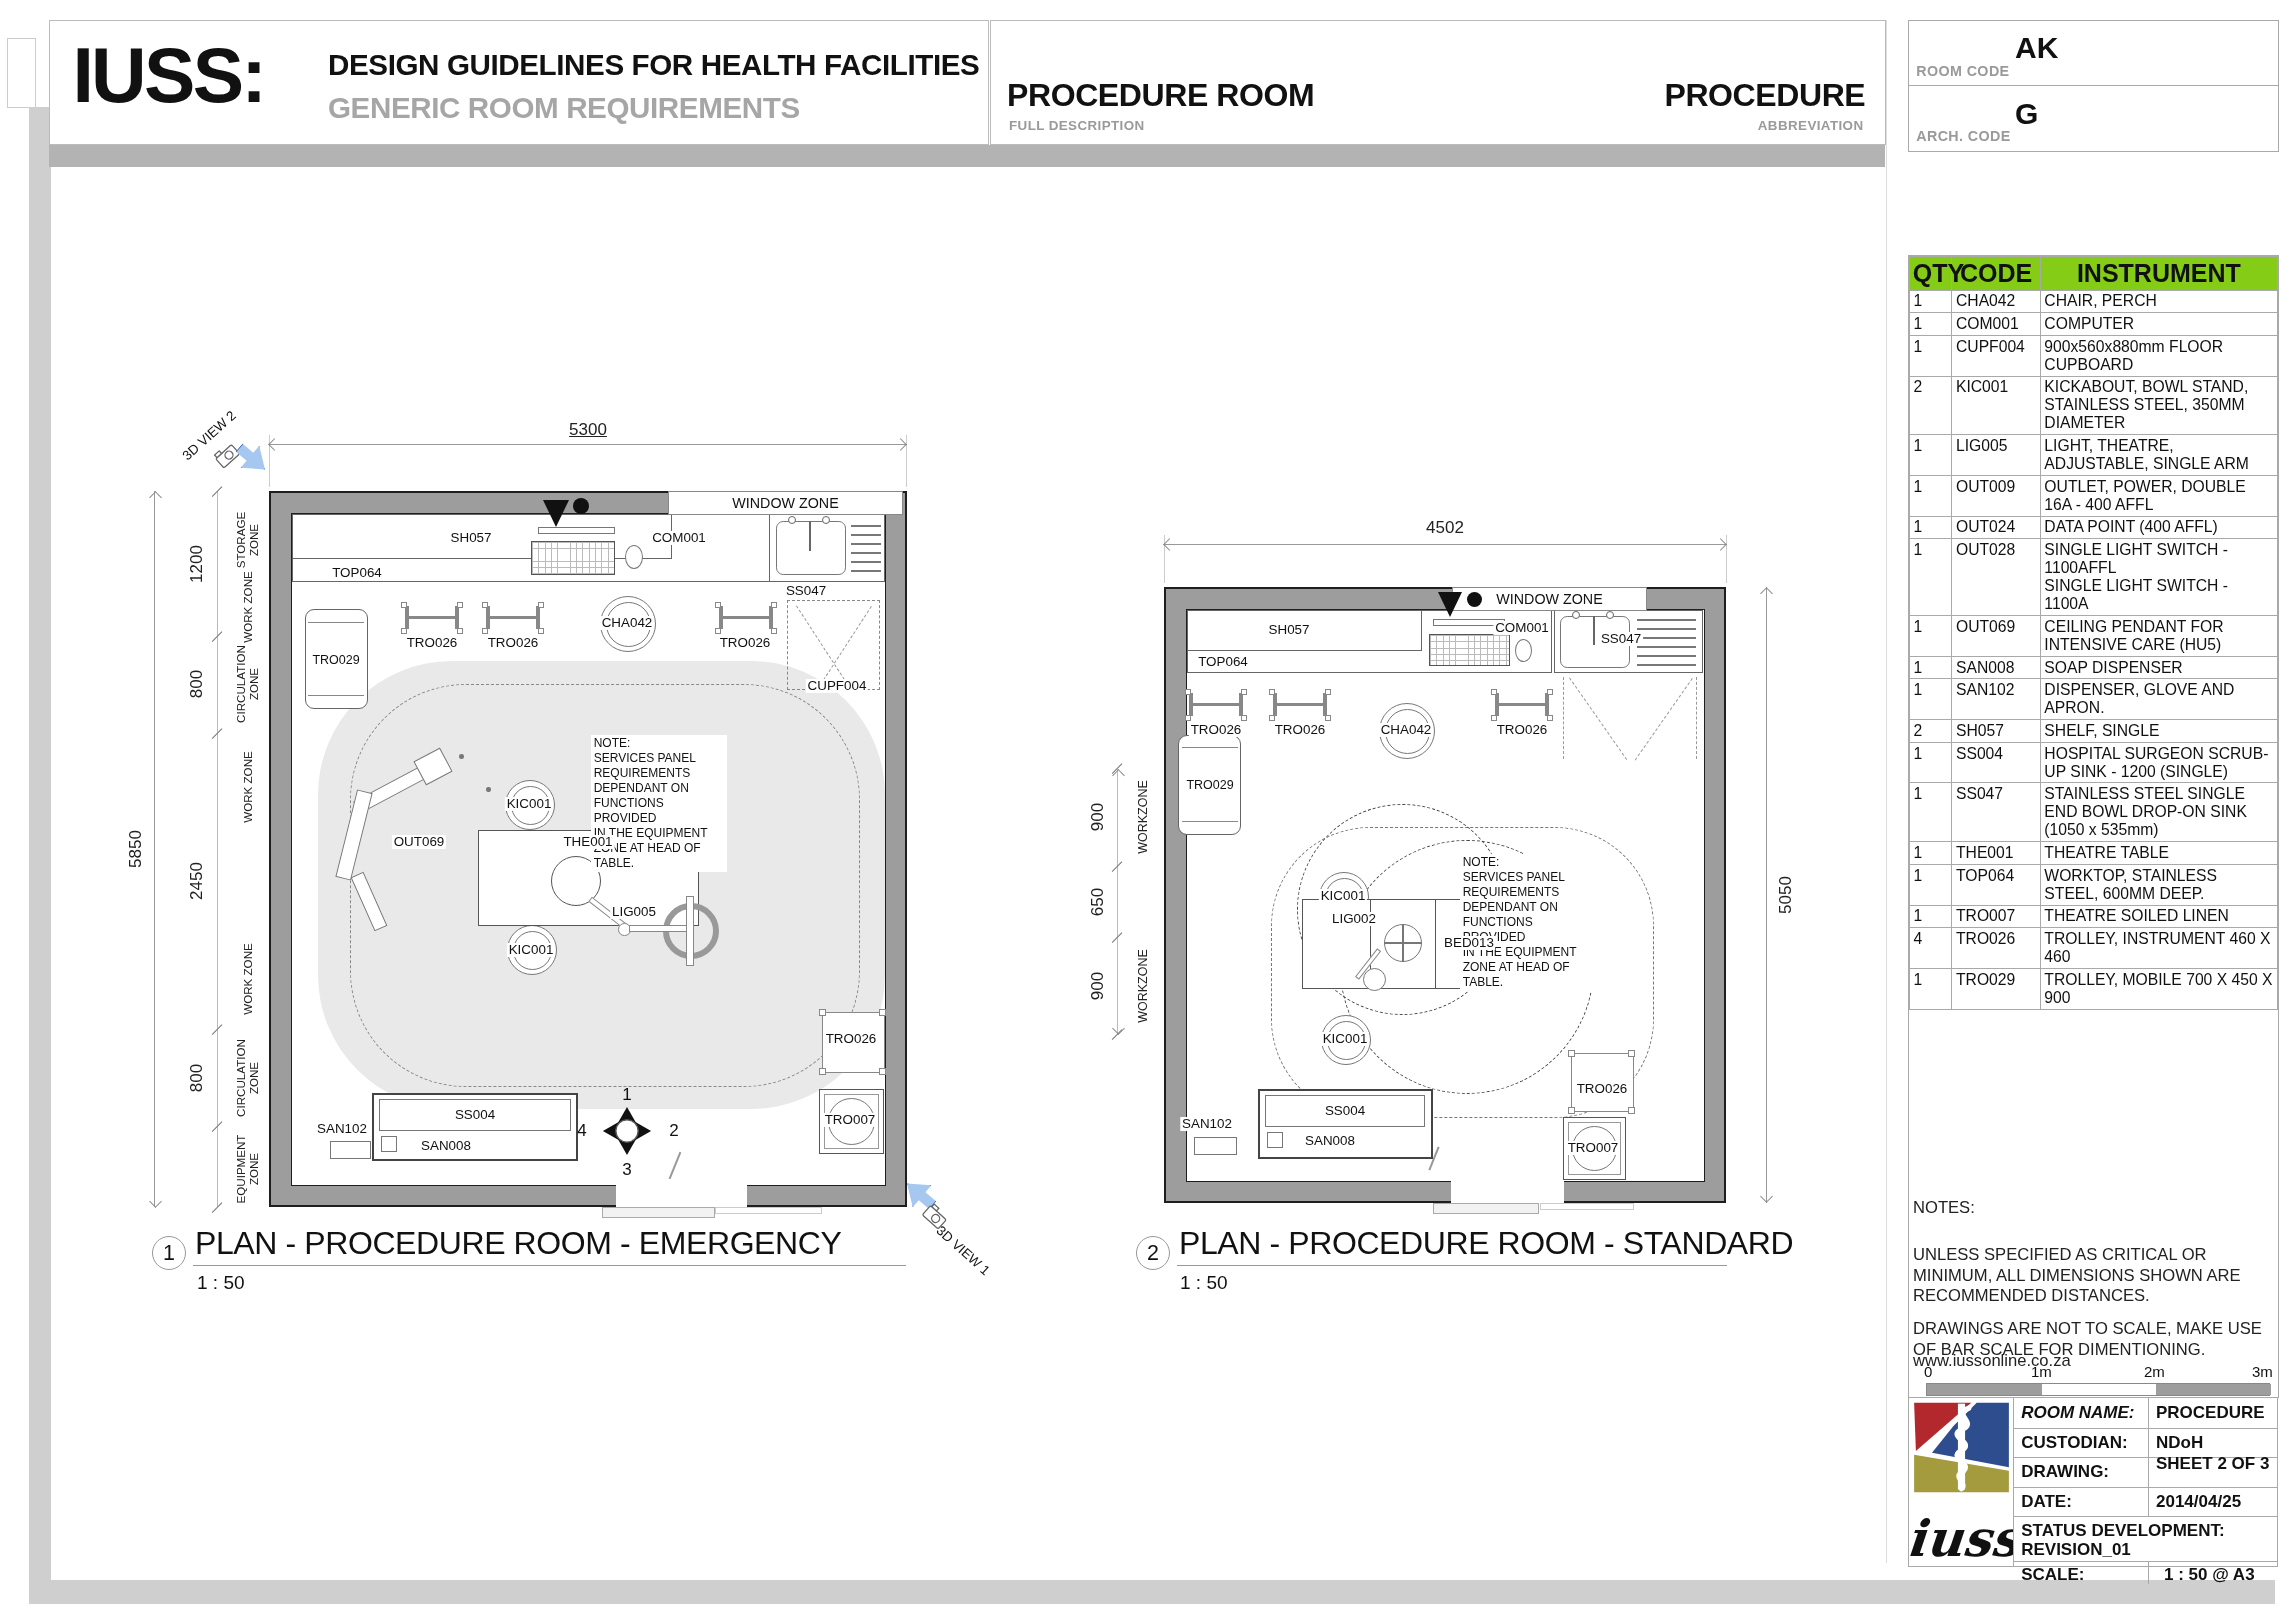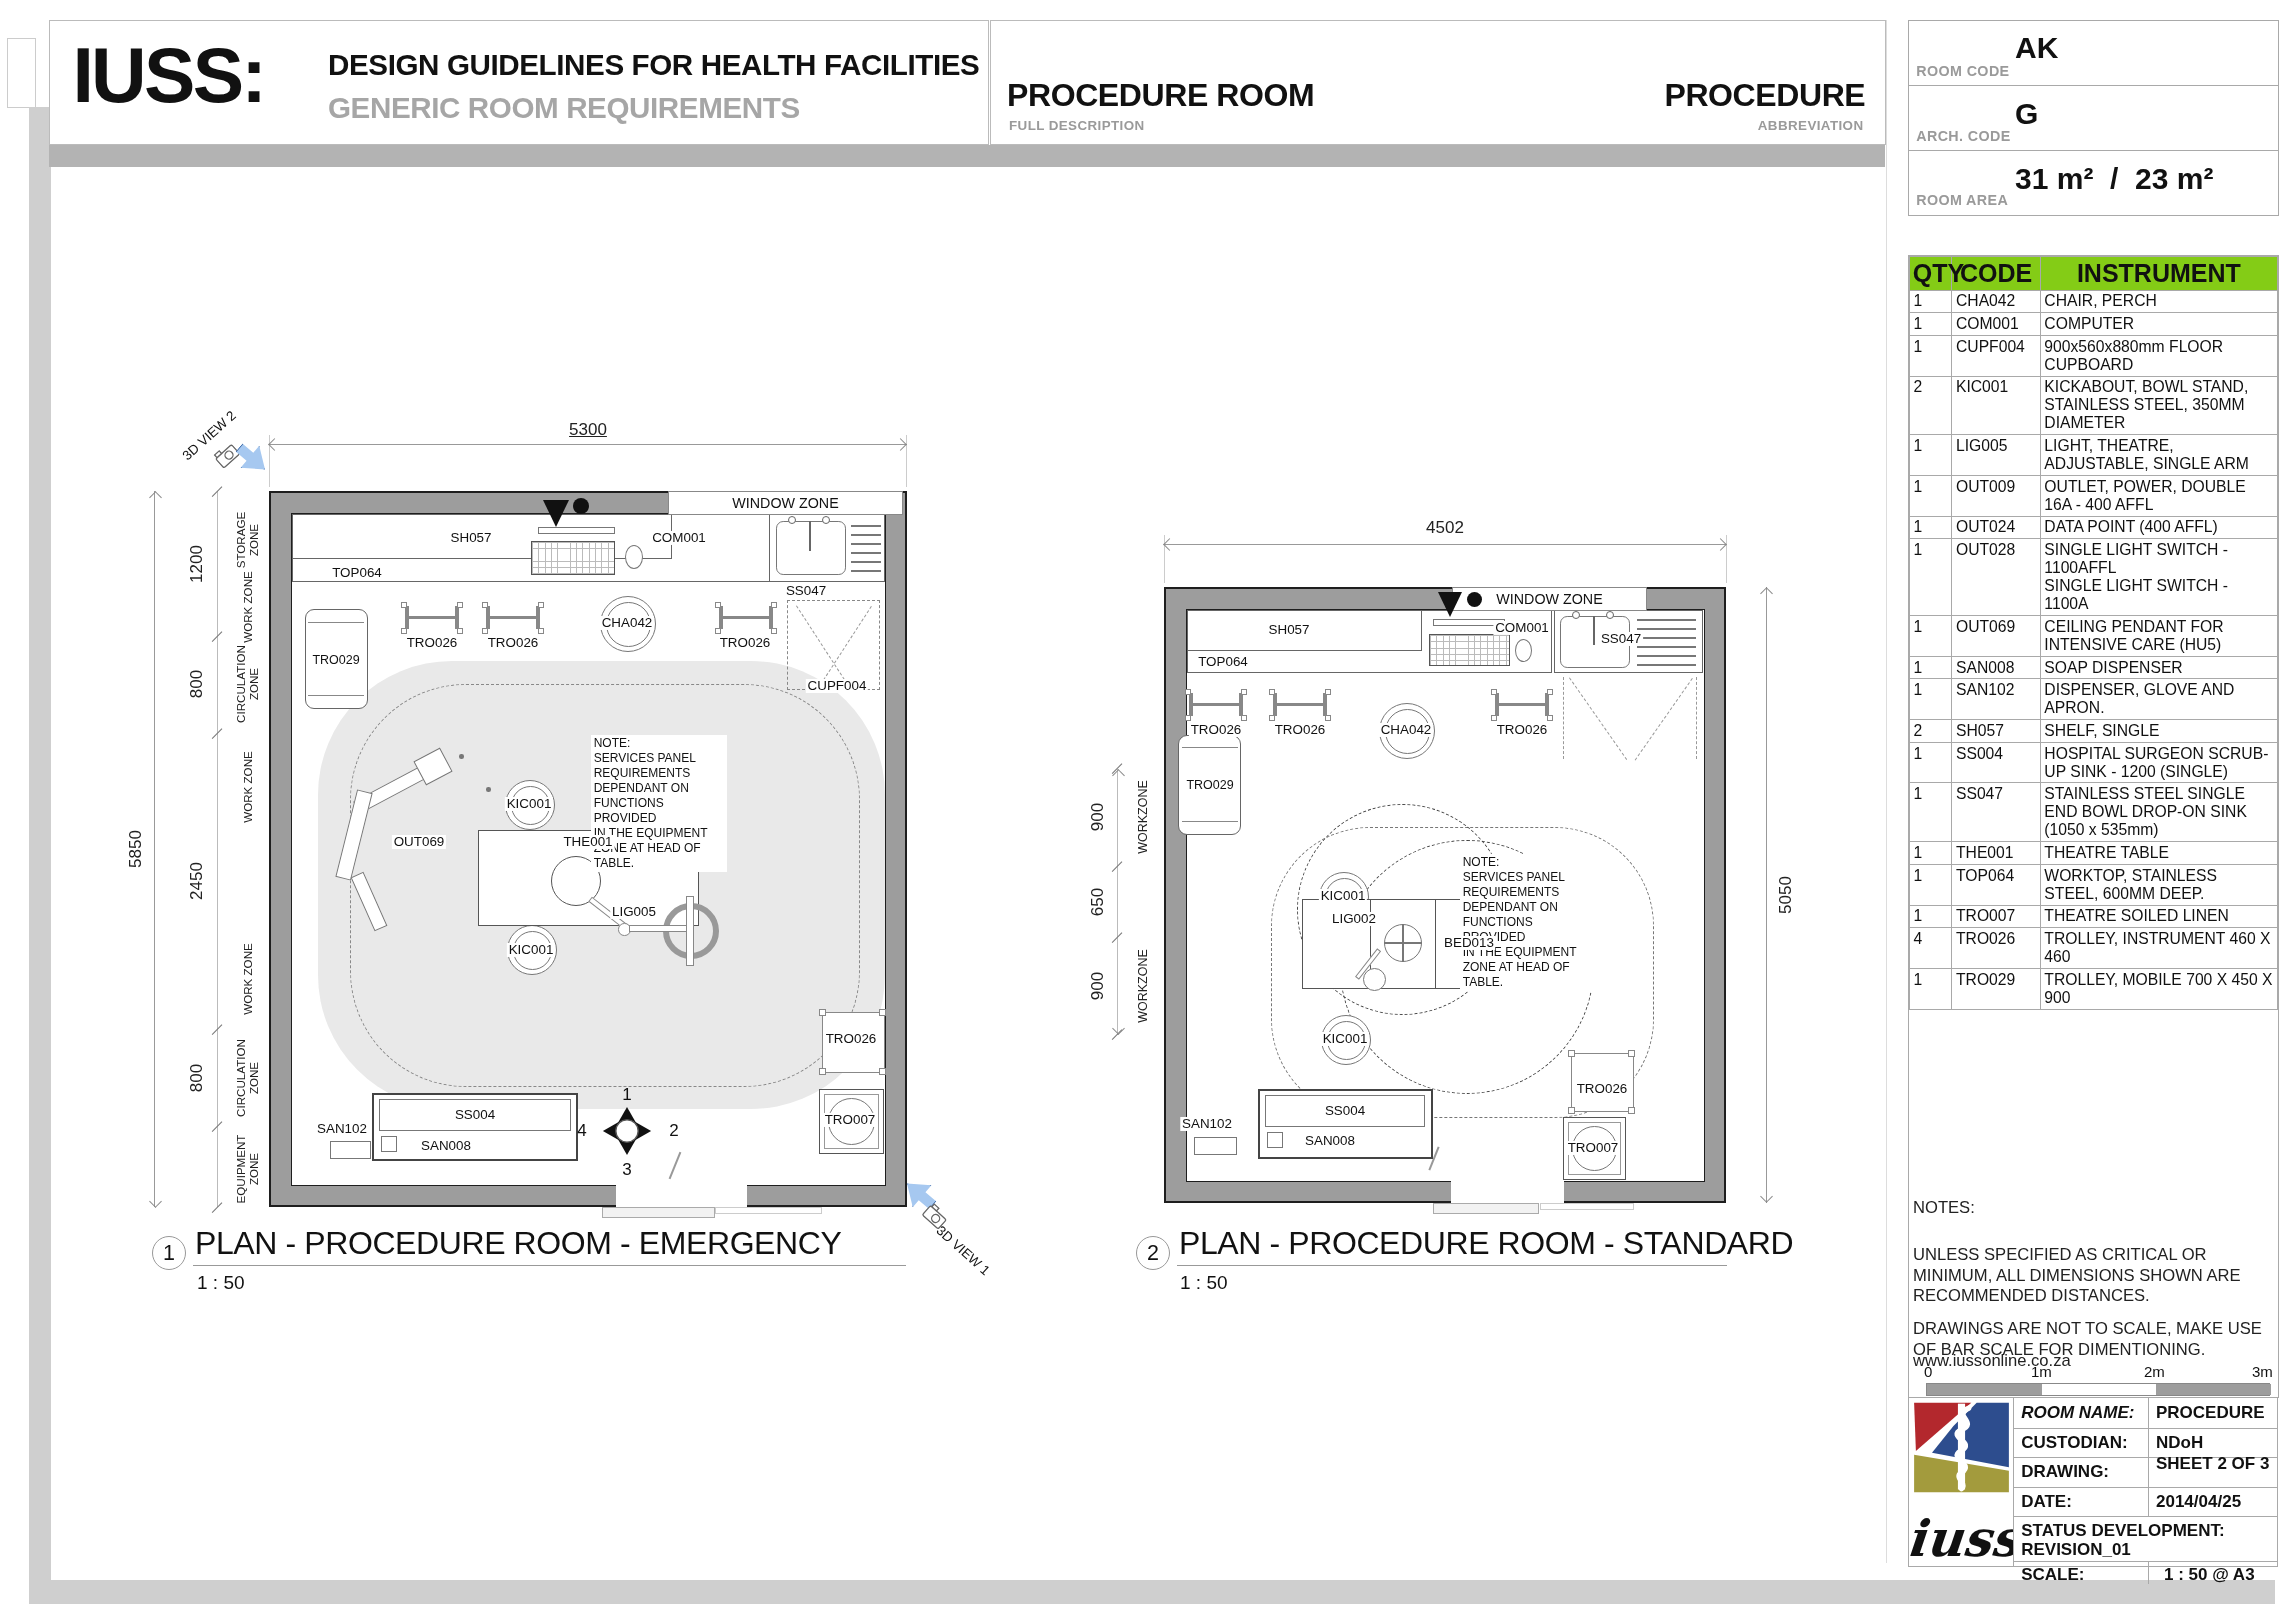--- a/index.html
+++ b/index.html
@@ -78,24 +78,20 @@
   </div>
 
   <div class="sbox" style="left:1908px;top:19.7px;width:369px;height:65px;">
     <div class="slab" style="left:7.2px;bottom:7.2px;">ROOM CODE</div>
     <div class="sval" style="left:106px;top:10.7px;">AK</div>
   </div>
   <div class="sbox" style="left:1908px;top:85px;width:369px;height:65px;">
     <div class="slab" style="left:7.2px;bottom:7.2px;">ARCH. CODE</div>
     <div class="sval" style="left:106px;top:10.7px;">G</div>
   </div>
-  <div class="sbox" style="left:1908px;top:150px;width:369px;height:64px;">
-    <div class="slab" style="left:7.2px;bottom:7.2px;">ROOM AREA</div>
-    <div class="sval" style="left:106px;top:10.7px;white-space:pre;">31 m²  /  23 m²</div>
-  </div>
   <div class="sbox" style="left:1908px;top:255px;width:369px;height:1142px;border-bottom:none;">
     <table class="leg">
       <thead>
         <tr>
           <th>QTY</th>
           <th>CODE</th>
           <th>INSTRUMENT</th>
         </tr>
       </thead>
       <tbody>

